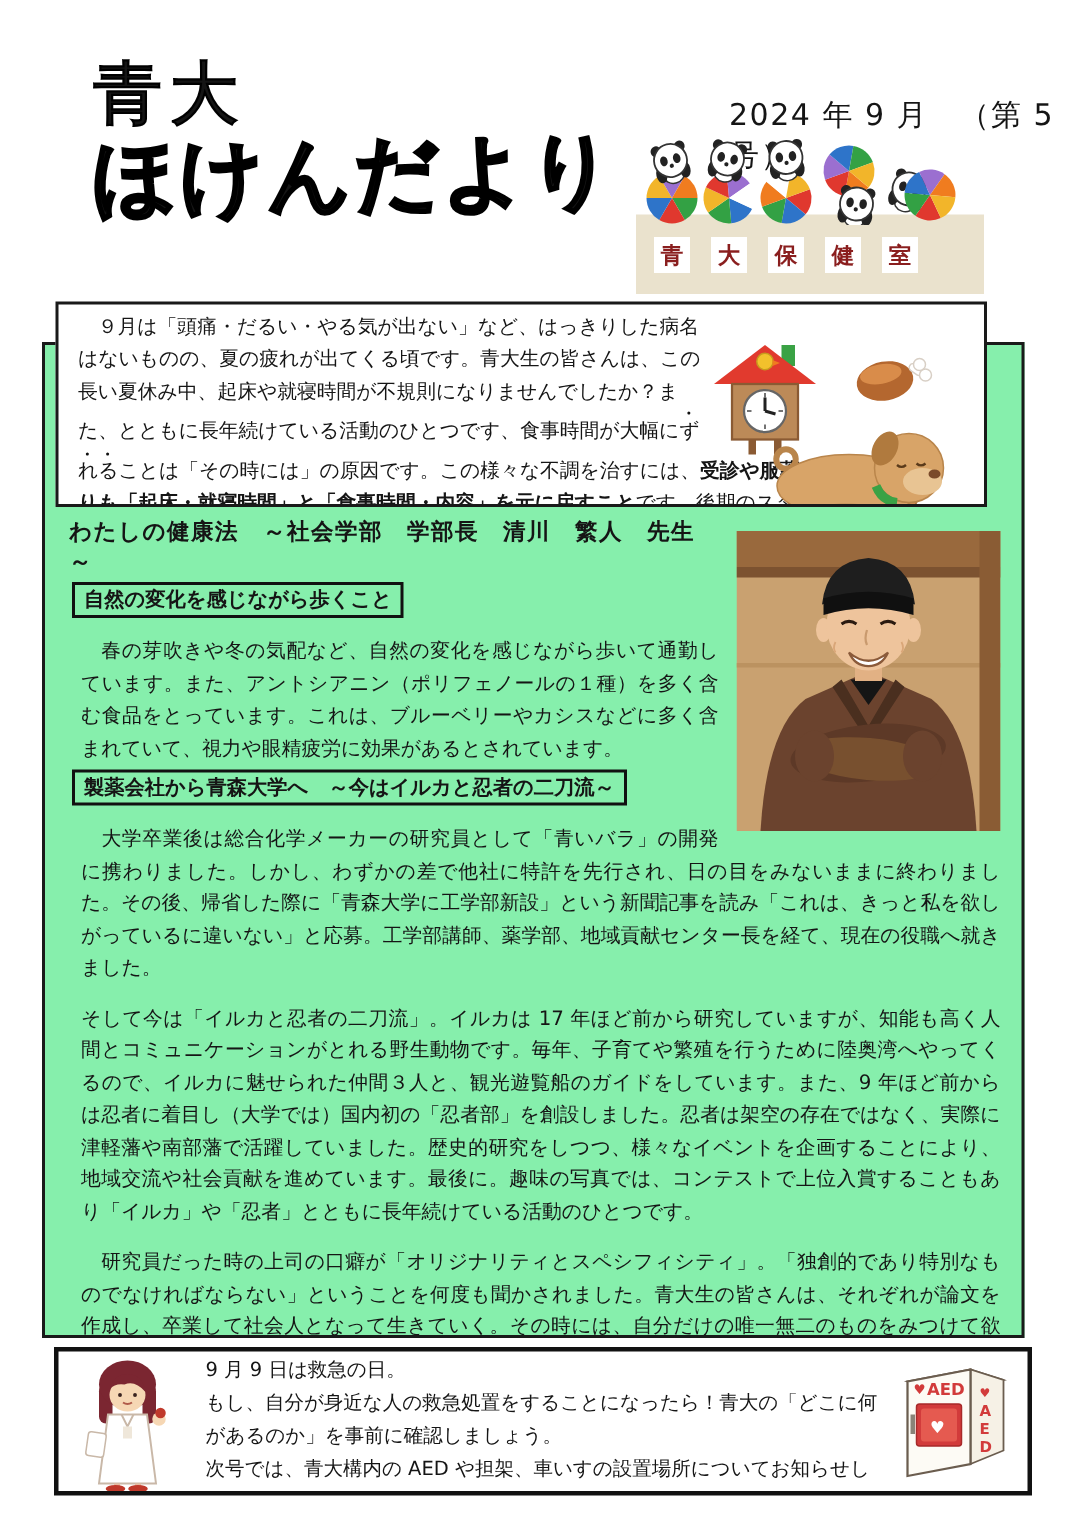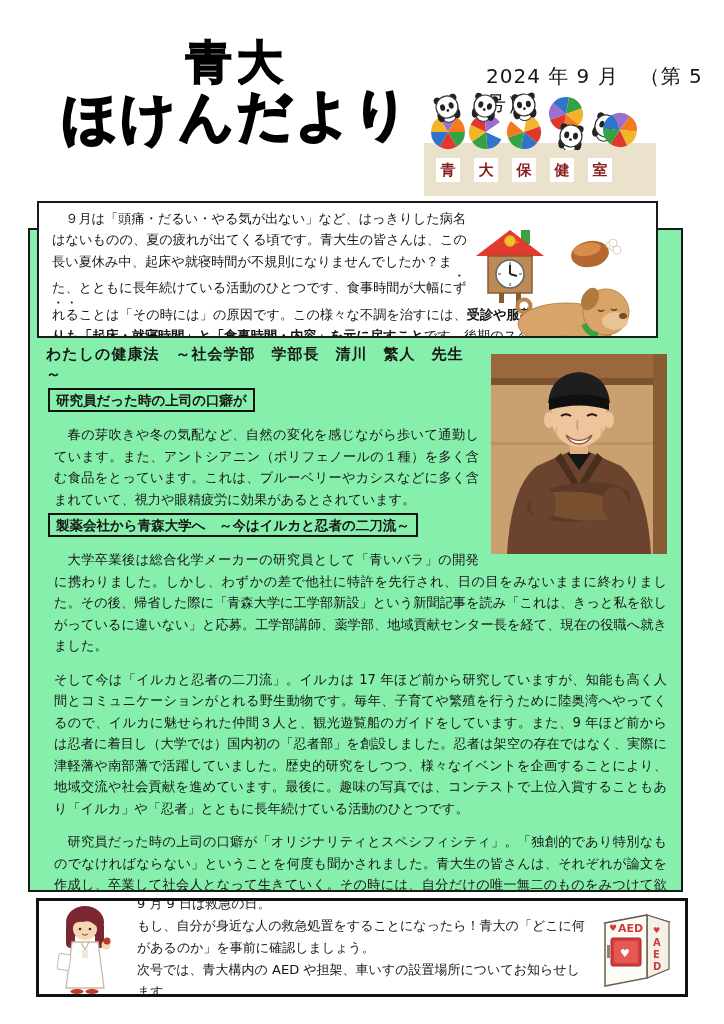--- a/index.html
+++ b/index.html
@@ -3,21 +3,21 @@
 <meta charset="utf-8">
 <style>
   * { margin:0; padding:0; box-sizing:border-box; }
   html,body { background:#fff; }
   .page {
     position:relative; width:724px; height:1024px; background:#ffffff;
     font-family:"DejaVu Sans", sans-serif; color:#151515; overflow:hidden;
   }
   
   .title-block { position:absolute; left:62px; top:36px; }
-  .title-top   { font-size:46px; font-weight:700; letter-spacing:5px; -webkit-text-stroke:1.5px #000; line-height:1.15;text-align:center; }
+  .title-top   { font-size:46px; font-weight:400; letter-spacing:5px; -webkit-text-stroke:1.5px #000; line-height:1.15; }
   .title-main  { font-size:55px; font-weight:900; letter-spacing:2px; -webkit-text-stroke:2px #000; line-height:1.1; transform:rotate(-1deg); transform-origin:left bottom; }
   .issue-date  { position:absolute; left:462px; top:63px; font-size:20px; letter-spacing:1px;margin-left:24px; }
   .panda-banner{ position:absolute; left:424px; top:92px; width:232px; height:104px; }
   .panda-svg   { position:absolute; left:0; top:0; z-index:2; }
   .shelf       { position:absolute; left:0; top:51px; width:232px; height:53px; background:#eae2cd; z-index:1; }
   .sign-square { position:absolute; top:15px; width:24px; height:24px; background:#fff; display:flex; align-items:center; justify-content:center;
                  font-size:15px; font-weight:bold; color:#8a1e1e; }
   
   .intro-box {
     position:absolute; left:37px; top:201px; width:621px; height:137px; background:#fff;
@@ -40,21 +40,21 @@
     font-size:13.2px; line-height:21.5px; overflow:hidden;
   }
   .photo-frame { float:right; width:176px; height:200px; margin:10px 0 8px 12px; }
   .feature-title { font-size:15px; font-weight:bold; letter-spacing:1px; margin:0 0 4px 0; line-height:20px; }
   .subhead-row { margin:2px 0 3px 2px; }
   .subhead { display:inline-block; border:2px solid #111; padding:1px 6px; font-size:13.5px; font-weight:bold; line-height:18px; }
   .body-par { margin:12px 0 3px 8px; text-align:justify; }
   
   .footer-box {
     position:absolute; left:36px; top:898px; width:652px; height:99px; background:#fff;
-    border:3px solid #111; display:flex; align-items:center; padding:2px 8px 2px 8px; overflow:hidden;
+    border:3px solid #111; display:flex; align-items:flex-start; padding:2px 8px 2px 8px; overflow:hidden;
   }
   .footer-text { flex:1; font-size:13px; line-height:22px; padding:0 6px 0 14px; }
   svg text { font-family:"DejaVu Sans", sans-serif; }
 </style>
 </head>
 <body>
 
 <div class="page">
 
   <div class="title-block">
@@ -222,21 +222,21 @@
         <path d="M58 45 Q88 36 118 45 L118 56 Q88 47 58 56 Z" fill="#101010"></path>
         <path d="M70 62 q5 -3.5 10 0" stroke="#2a1a10" stroke-width="2" fill="none"></path>
         <path d="M96 62 q5 -3.5 10 0" stroke="#2a1a10" stroke-width="2" fill="none"></path>
         <path d="M87 66 q-2 6 0 10" stroke="#c99a6e" stroke-width="1.5" fill="none"></path>
         <path d="M75 81 q13 11 26 0 q-4 9 -13 9 q-9 0 -13 -9 Z" fill="#fff" stroke="#8a5a3a" stroke-width="1.5"></path>
         <path d="M66 74 q-2 4 0 7" stroke="#d9a678" stroke-width="1.2" fill="none"></path>
         <path d="M110 74 q2 4 0 7" stroke="#d9a678" stroke-width="1.2" fill="none"></path>
       </svg>
     </div>
     <h2 class="feature-title">わたしの健康法　～社会学部　学部長　清川　繁人　先生～</h2>
-    <div class="subhead-row"><span class="subhead">研究員だった時の上司の口癖が</span></div>
+    <div class="subhead-row"><span class="subhead">自然の変化を感じながら歩くこと</span></div>
     <p class="body-par">　春の芽吹きや冬の気配など、自然の変化を感じながら歩いて通勤しています。また、アントシアニン（ポリフェノールの１種）を多く含む食品をとっています。これは、ブルーベリーやカシスなどに多く含まれていて、視力や眼精疲労に効果があるとされています。</p>
     <div class="subhead-row"><span class="subhead">製薬会社から青森大学へ　～今はイルカと忍者の二刀流～</span></div>
     <p class="body-par">　大学卒業後は総合化学メーカーの研究員として「青いバラ」の開発に携わりました。しかし、わずかの差で他社に特許を先行され、日の目をみないままに終わりました。その後、帰省した際に「青森大学に工学部新設」という新聞記事を読み「これは、きっと私を欲しがっているに違いない」と応募。工学部講師、薬学部、地域貢献センター長を経て、現在の役職へ就きました。</p>
     <p class="body-par">そして今は「イルカと忍者の二刀流」。イルカは 17 年ほど前から研究していますが、知能も高く人間とコミュニケーションがとれる野生動物です。毎年、子育てや繁殖を行うために陸奥湾へやってくるので、イルカに魅せられた仲間３人と、観光遊覧船のガイドをしています。また、9 年ほど前からは忍者に着目し（大学では）国内初の「忍者部」を創設しました。忍者は架空の存在ではなく、実際に津軽藩や南部藩で活躍していました。歴史的研究をしつつ、様々なイベントを企画することにより、地域交流や社会貢献を進めています。最後に。趣味の写真では、コンテストで上位入賞することもあり「イルカ」や「忍者」とともに長年続けている活動のひとつです。</p>
     <p class="body-par">　研究員だった時の上司の口癖が「オリジナリティとスペシフィシティ」。「独創的であり特別なものでなければならない」ということを何度も聞かされました。青大生の皆さんは、それぞれが論文を作成し、卒業して社会人となって生きていく。その時には、自分だけの唯一無二のものをみつけて欲しい。また、ＣＭの過大なＰＲに惑わされることなく、あらゆる食べ物に「どんな成分や効果があるのか」を知り、正しい知識を持って自分の口に入るものを選んで欲しいです。</p>
   </div>
 
   <div class="footer-box">
     <svg width="76" height="92" viewBox="0 0 76 92">
       <rect x="19" y="20" width="9" height="26" rx="4.5" fill="#7b2631"></rect>

